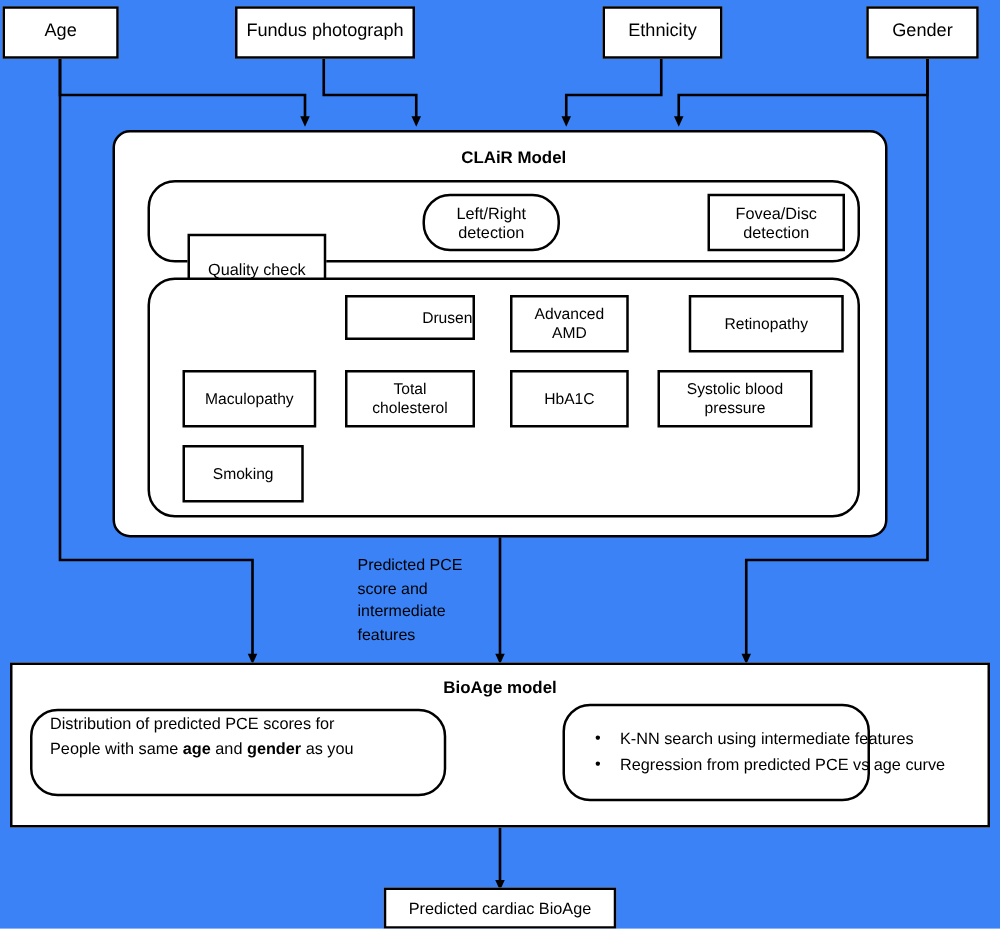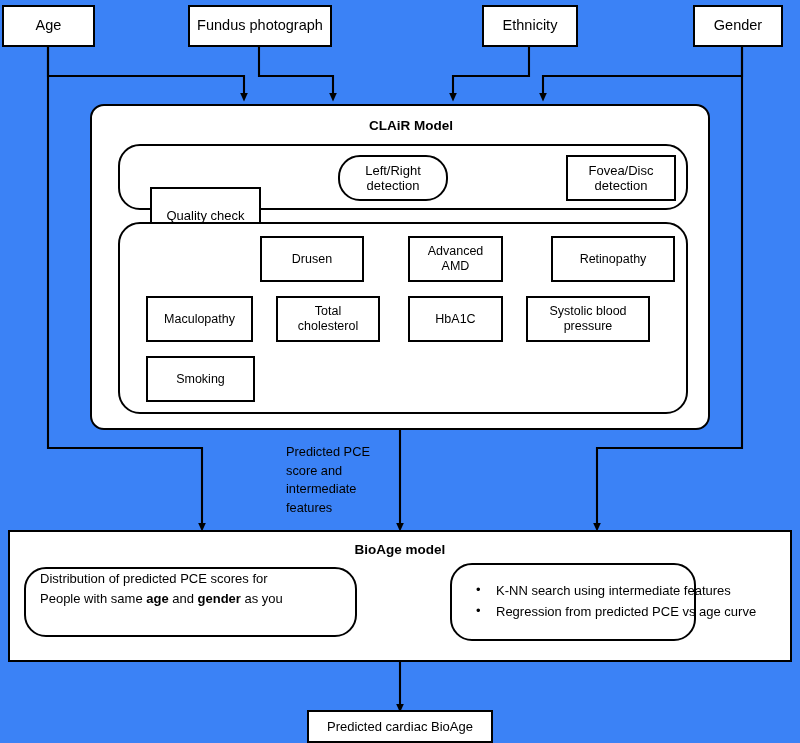--- a/index.html
+++ b/index.html
@@ -168,21 +168,21 @@
     <span>Left/Right
 detection</span>
   </div>
   <div class="box detect-box" style="left:527px; top:155px; width:110px; height:46px;margin-left:39px;">
     <span>Fovea/Disc
 detection</span>
   </div>
 
   <div class="rbox" style="left:118px; top:222px; width:570px; height:192px;"></div>
 
-  <div class="box feature-box" style="left:260px; top:236px; width:104px; height:46px;">
+  <div class="box feature-box" style="left:276px; top:236px; width:104px; height:36px;justify-content:flex-end;">
     <span>Drusen</span>
   </div>
   <div class="box feature-box" style="left:408px; top:236px; width:95px; height:46px;">
     <span>Advanced
 AMD</span>
   </div>
   <div class="box feature-box" style="left:526px; top:236px; width:124px; height:46px;margin-left:25px;">
     <span>Retinopathy</span>
   </div>
 
@@ -194,21 +194,21 @@
 cholesterol</span>
   </div>
   <div class="box feature-box" style="left:408px; top:296px; width:95px; height:46px;">
     <span>HbA1C</span>
   </div>
   <div class="box feature-box" style="left:526px; top:296px; width:124px; height:46px;">
     <span>Systolic blood
 pressure</span>
   </div>
 
-  <div class="box feature-box" style="left:146px; top:356px; width:109px; height:46px;">
+  <div class="box feature-box" style="left:146px; top:356px; width:97px; height:46px;">
     <span>Smoking</span>
   </div>
 
   <div class="free-label" style="left:286px; top:443px; width:105px;">Predicted PCE
 score and
 intermediate
 features</div>
 
   <div class="box" style="left:8px; top:530px; width:784px; height:132px; display:block;">
     <div class="group-title" style="top:10px;">BioAge model</div>

